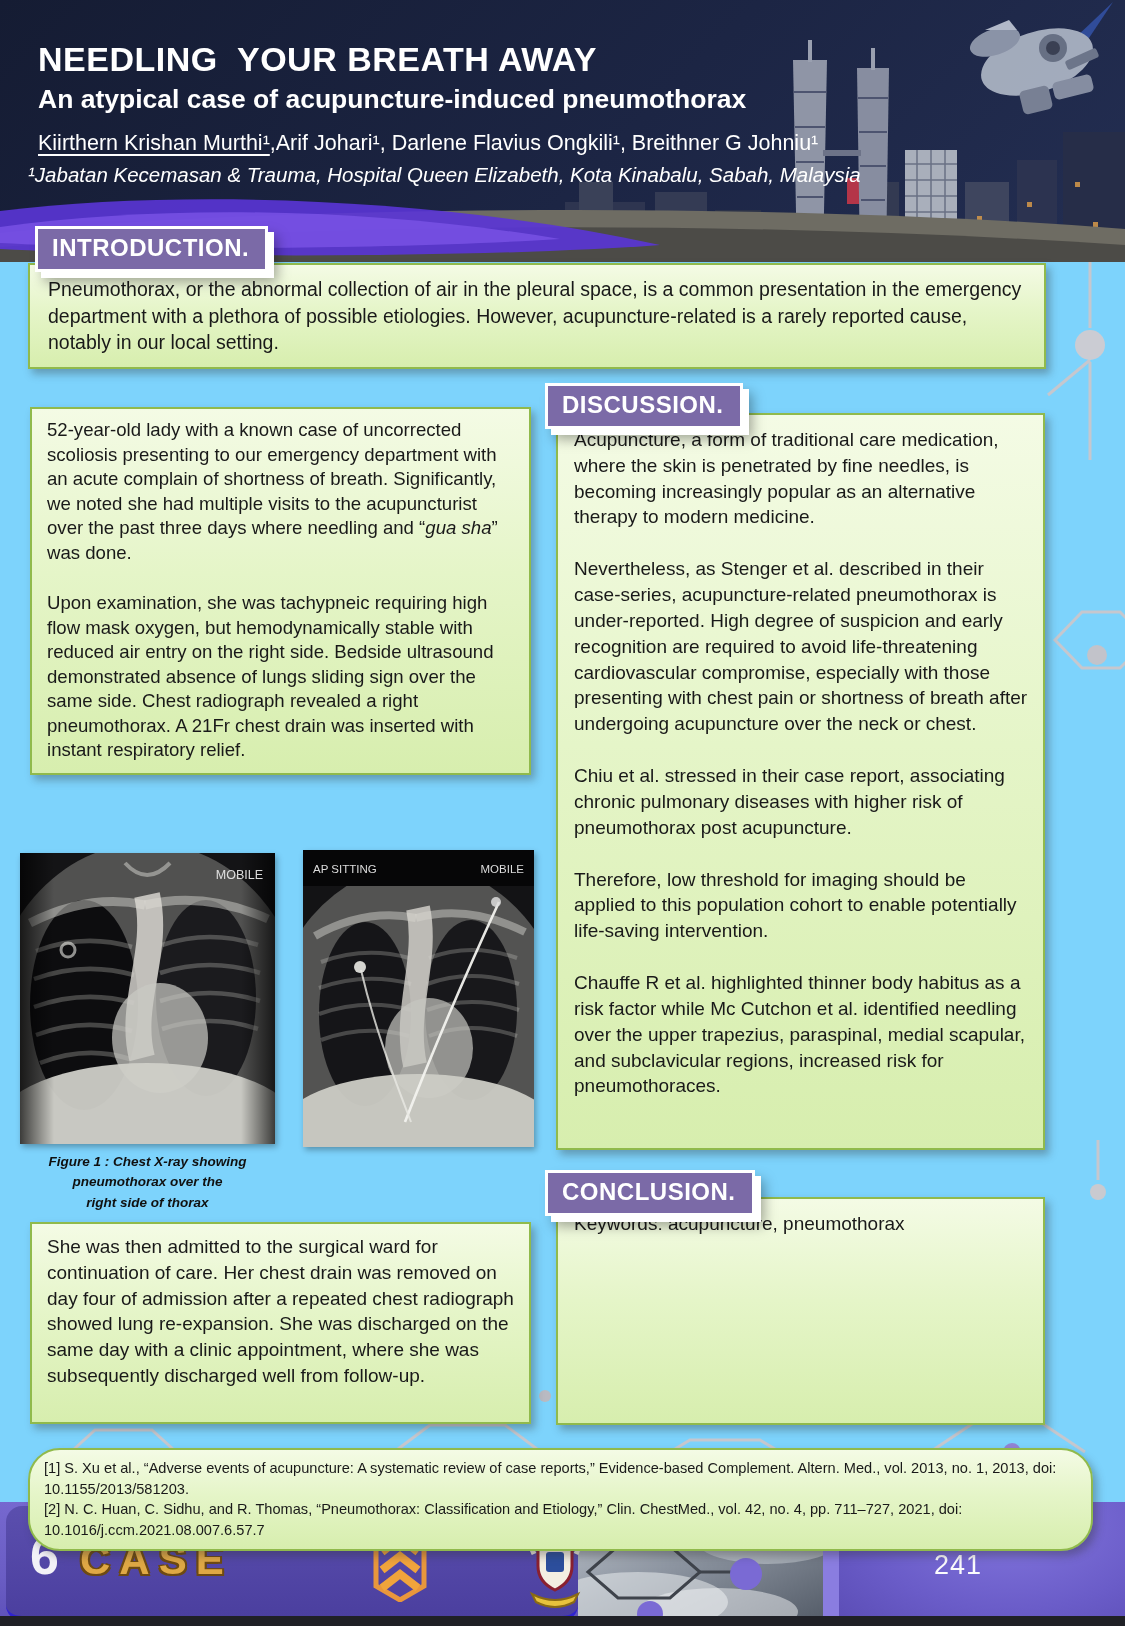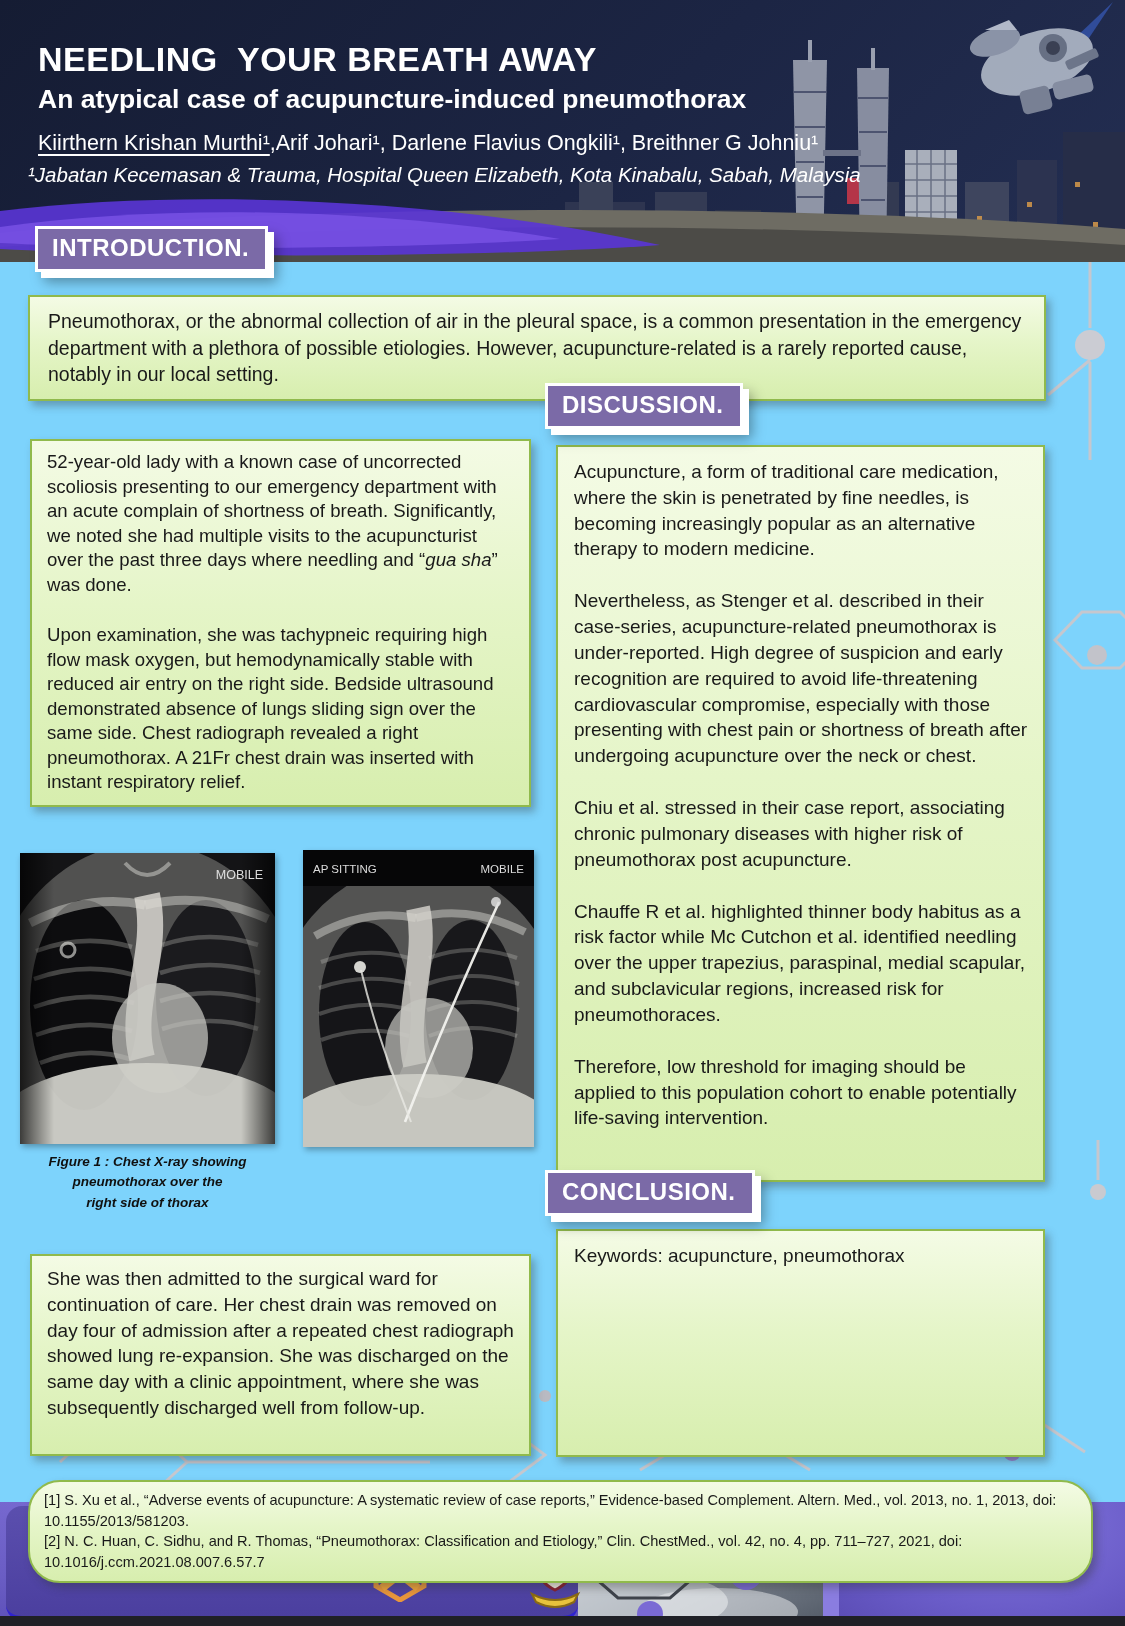--- a/index.html
+++ b/index.html
@@ -19,21 +19,21 @@
   .authors{position:absolute;left:0;top:131px;width:1000px;font-size:21.5px;white-space:nowrap;}
   .author-primary{font-weight:normal;text-decoration:underline;text-decoration-thickness:2px;text-underline-offset:4px;}
   .affil{position:absolute;left:-10px;top:163px;width:1000px;font-size:20.5px;font-style:italic;white-space:nowrap;}
   
   .badge{position:absolute;z-index:4;background:#7b6aa7;color:#fff;font-size:24px;font-weight:bold;
          letter-spacing:.5px;padding:5px 16px 7px 14px;border:3px solid #fff;
          box-shadow:6px 6px 0 #ffffff,9px 10px 12px rgba(0,0,0,.35);}
   .gbox{position:absolute;z-index:2;box-sizing:border-box;
         background:linear-gradient(180deg,#f4fbe5 0%,#e5f5c8 45%,#d7eeae 100%);
         border:2px solid #90ba4c;box-shadow:4px 5px 8px rgba(50,50,50,.35);
-        font-size:19px;line-height:1.36;color:#191919;margin-top:32px;}
+        font-size:19px;line-height:1.36;color:#191919;}
   .gbox p{margin:0;}
   .gbox p + p{margin-top:26px;}
   .box-intro{left:28px;top:263px;width:1018px;min-height:95px;padding:11px 18px;font-size:19.5px;}
   .box-case{left:30px;top:407px;width:501px;padding:9px 14px 10px 15px;font-size:18.6px;line-height:1.32;}
   .box-disc{left:556px;top:413px;width:489px;min-height:737px;padding:12px 14px 10px 16px;}
   .box-admit{left:30px;top:1222px;width:501px;min-height:202px;padding:10px 14px 10px 15px;}
   .box-concl{left:556px;top:1197px;width:489px;min-height:228px;padding:12px 14px 10px 16px;}
   .box-refs{left:28px;top:1448px;width:1065px;min-height:92px;padding:8px 14px;z-index:6;
             font-size:14.6px;line-height:1.42;border-radius:32px;}
   .badge-intro{left:35px;top:226px;}
@@ -187,22 +187,22 @@
   <div class="gbox box-case">
     <p><span>52-year-old lady with a known case of uncorrected scoliosis presenting to our emergency department with an acute complain of shortness of breath. Significantly, we noted she had multiple visits to the acupuncturist over the past three days where needling and “</span><span class="ital">gua sha</span><span>” was done.</span></p>
     <p>Upon examination, she was tachypneic requiring high flow mask oxygen, but hemodynamically stable with reduced air entry on the right side. Bedside ultrasound demonstrated absence of lungs sliding sign over the same side. Chest radiograph revealed a right pneumothorax. A 21Fr chest drain was inserted with instant respiratory relief.</p>
   </div>
 
   <div class="badge badge-disc">DISCUSSION.</div>
   <div class="gbox box-disc">
     <p>Acupuncture, a form of traditional care medication, where the skin is penetrated by fine needles, is becoming increasingly popular as an alternative therapy to modern medicine.</p>
     <p>Nevertheless, as Stenger et al. described in their case-series, acupuncture-related pneumothorax is under-reported. High degree of suspicion and early recognition are required to avoid life-threatening cardiovascular compromise, especially with those presenting with chest pain or shortness of breath after undergoing acupuncture over the neck or chest.</p>
     <p>Chiu et al. stressed in their case report, associating chronic pulmonary diseases with higher risk of pneumothorax post acupuncture.</p>
+    <p>Therefore, low threshold for imaging should be applied to this population cohort to enable potentially life-saving intervention.</p>
     <p>Chauffe R et al. highlighted thinner body habitus as a risk factor while Mc Cutchon et al. identified needling over the upper trapezius, paraspinal, medial scapular, and subclavicular regions, increased risk for pneumothoraces.</p>
-    <p>Therefore, low threshold for imaging should be applied to this population cohort to enable potentially life-saving intervention.</p>
   </div>
 
   <div class="fig fig1">
     <svg width="255" height="291" viewBox="0 0 255 291">
       <defs>
         <linearGradient id="fadeL" x1="0" y1="0" x2="1" y2="0">
           <stop offset="0" stop-color="#000" stop-opacity=".7"></stop>
             <stop offset="1" stop-color="#000" stop-opacity="0"></stop>
         </linearGradient>
         <linearGradient id="fadeR" x1="1" y1="0" x2="0" y2="0">

